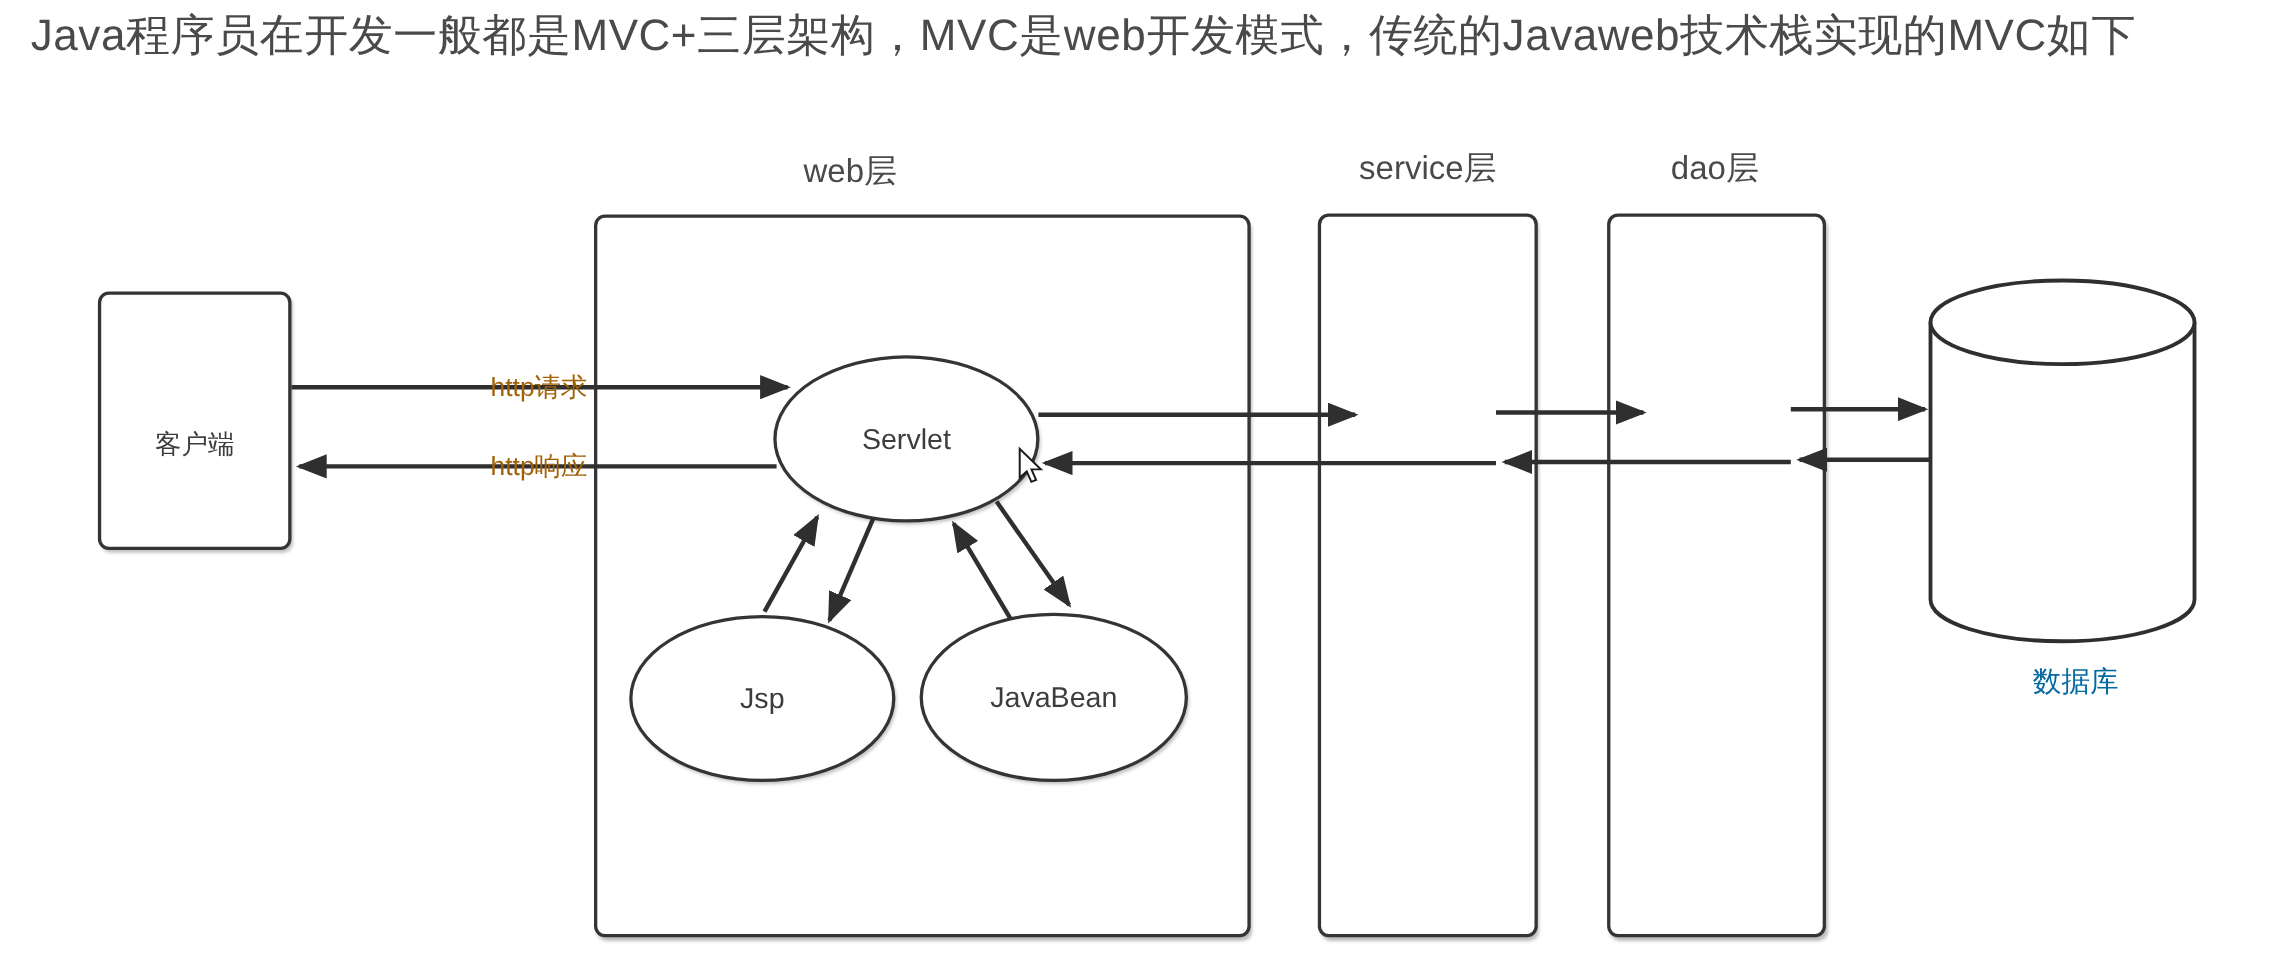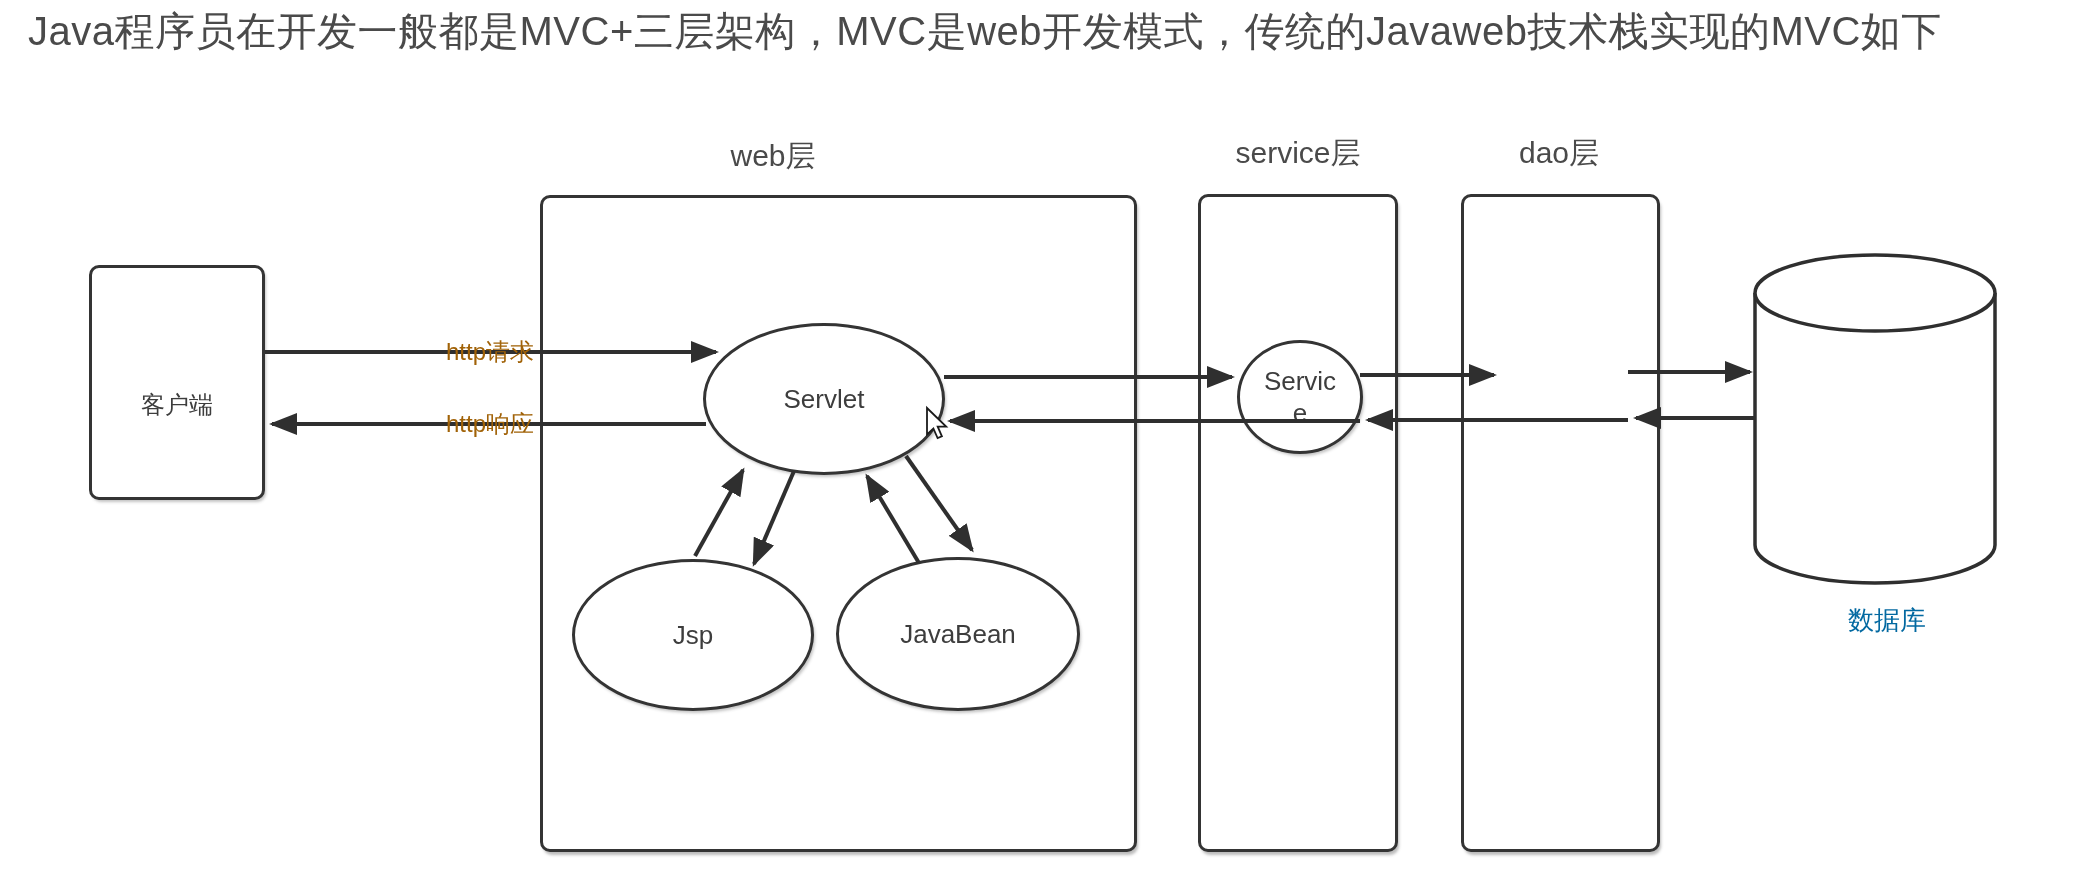--- a/index.html
+++ b/index.html
@@ -60,24 +60,20 @@
   <div class="node ellipse-node" style="left:703px;top:323px;width:242px;height:152px;">
     <span class="node-label">Servlet</span>
   </div>
   <div class="node ellipse-node" style="left:572px;top:559px;width:242px;height:152px;">
     <span class="node-label">Jsp</span>
   </div>
   <div class="node ellipse-node" style="left:836px;top:557px;width:244px;height:154px;">
     <span class="node-label">JavaBean</span>
   </div>
 
-  <div class="node ellipse-node" style="left:1237px;top:340px;width:126px;height:114px;">
-    <span class="node-label"><span>Servic</span><br>
-    <span>e</span></span>
-  </div>
 
   <div class="edge-label" style="left:490px;top:352px;">http请求</div>
   <div class="edge-label" style="left:490px;top:424px;text-align:center;">http响应</div>
 
   <div class="db-label" style="left:1887px;top:620px;">数据库</div>
 
   <svg class="overlay" width="2076" height="875" viewBox="0 0 2076 875">
     <defs>
       <marker id="ah" markerUnits="userSpaceOnUse" markerWidth="30" markerHeight="22" refX="25" refY="11" orient="auto">
         <polygon points="0,0 28,11 0,22" fill="#2f2f2f"></polygon>

